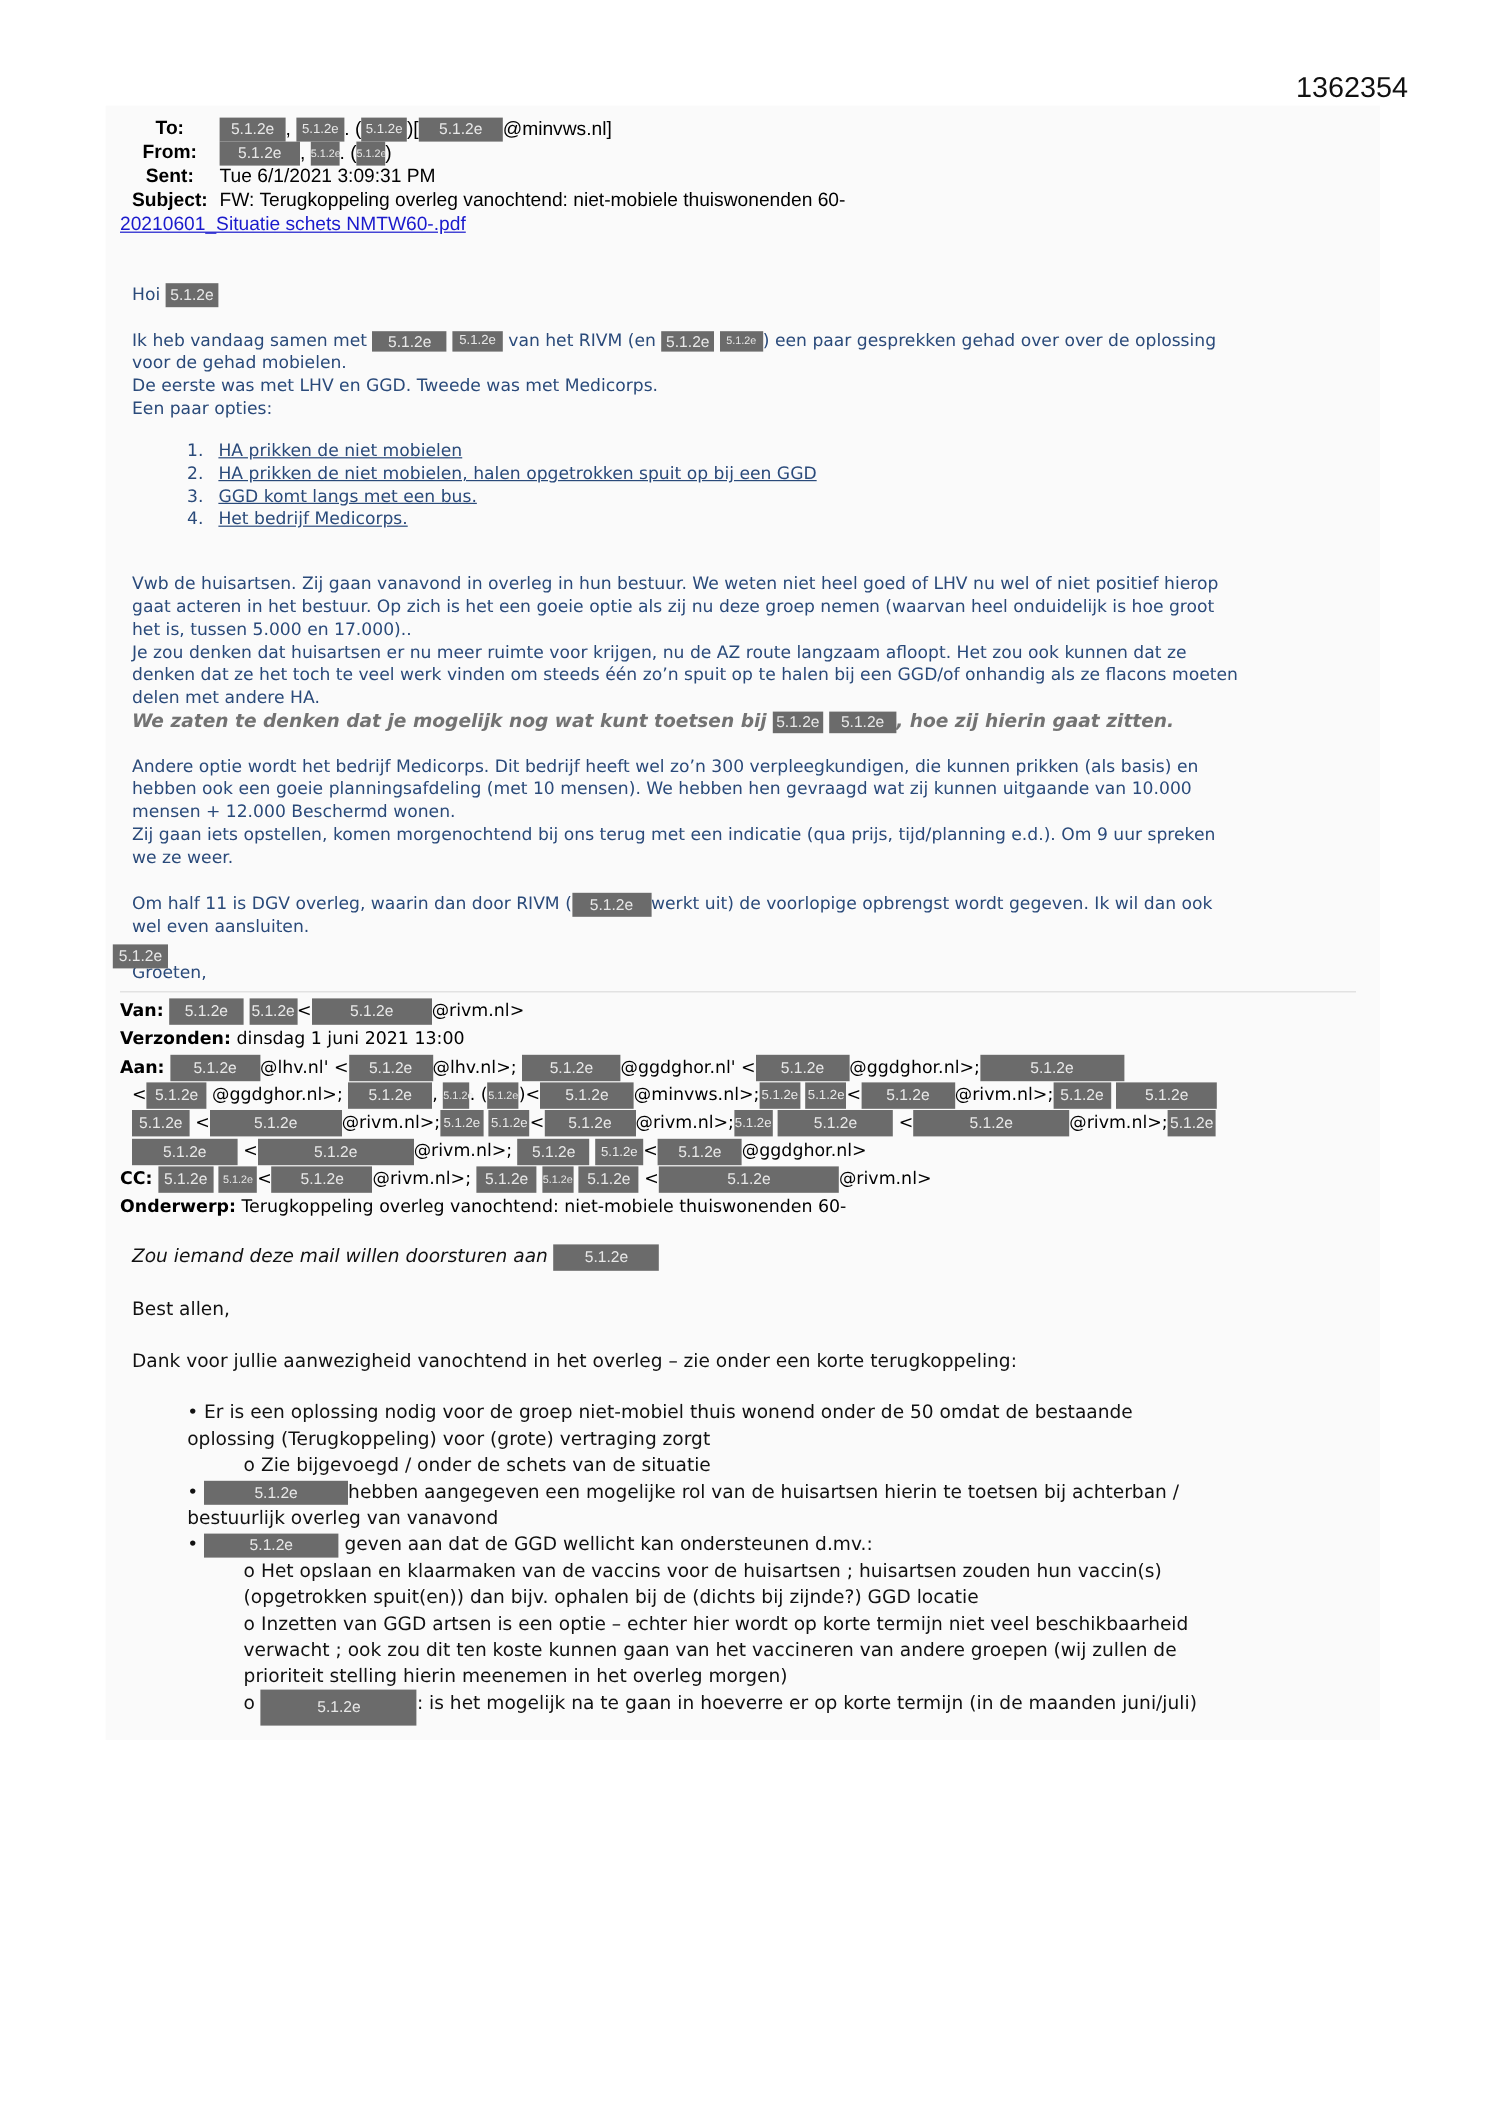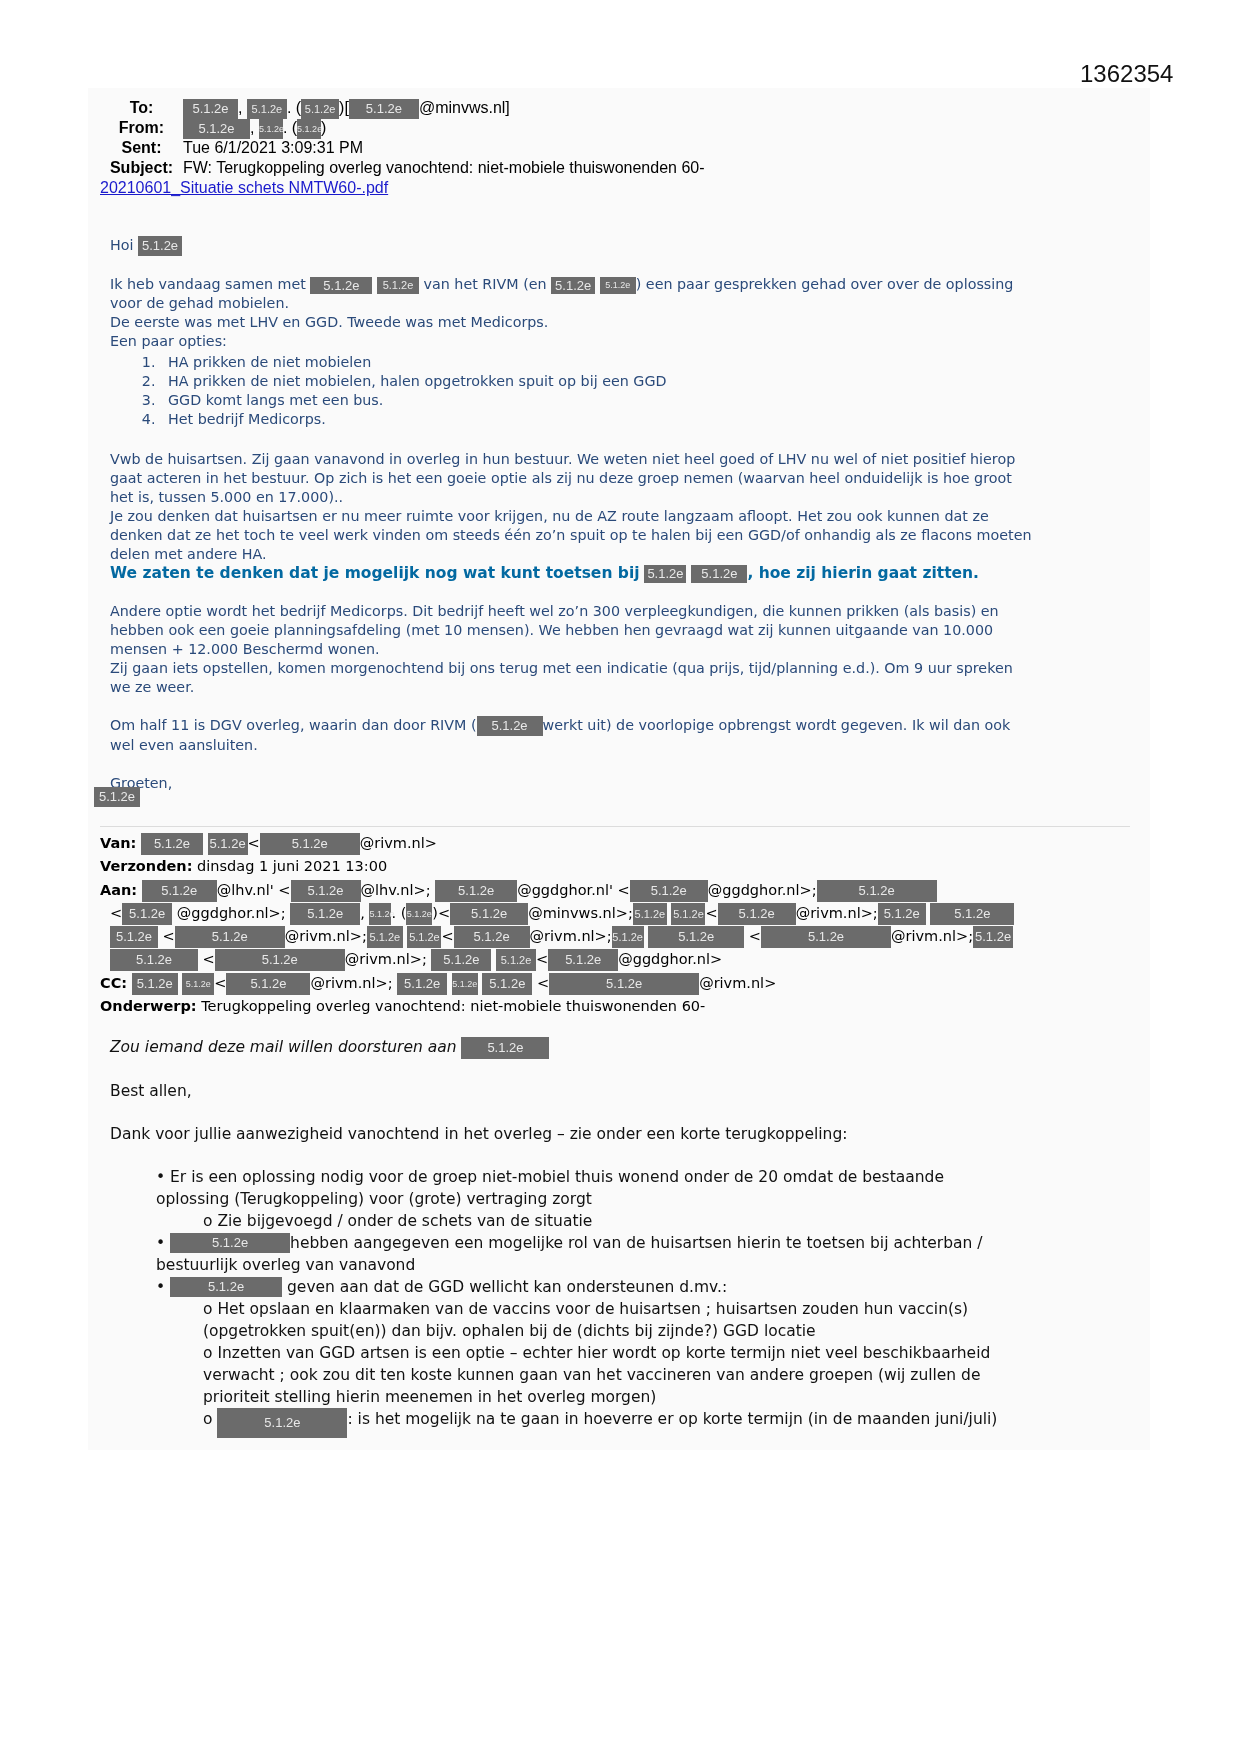--- a/index.html
+++ b/index.html
@@ -12,23 +12,23 @@
   
   .hdr{position:absolute;left:100px;top:98px;font-family:"Liberation Sans",sans-serif;font-size:16px;color:#000;line-height:20px;}
   .hdr .row{height:20px;white-space:nowrap;}
   .hdr .lbl{display:inline-block;width:83px;font-weight:bold;text-align:center;}
   .hdr .lbl.wide{width:164px;}
   .attach{color:#1a1acc;text-decoration:underline;}
   
   .e1{position:absolute;left:110px;top:236px;width:1020px;font-family:"DejaVu Sans",sans-serif;font-size:14.3px;line-height:19px;color:#2a4a7a;}
   .e1 p{margin:0;}
   .e1 .gap{height:19px;}
-  .e1 ol{margin:2px;padding-left:48px;}
+  .e1 ol{margin:16px;padding-left:48px;text-decoration:underline;}
   .e1 ol li{padding-left:8px;}
-  .e1 b{color:#0369a1;}
+  .e1 b{color:#737373;font-style:italic;}
   .sig{position:absolute;left:94px;top:786px;}
   .hr{position:absolute;left:100px;top:826px;width:1030px;height:1px;background:#dcdcdc;}
   
   .fwd{position:absolute;left:100px;top:832px;width:1040px;font-family:"DejaVu Sans",sans-serif;font-size:14.5px;line-height:23.3px;color:#000;}
   .fwd .row{white-space:nowrap;height:23.3px;}
   .fwd b{font-weight:bold;}
   .fwd .r{height:22px;line-height:22px;}
   
   .e2{position:absolute;left:110px;top:1036px;width:1030px;font-family:"DejaVu Sans",sans-serif;font-size:15.5px;line-height:22px;color:#111;}
   .e2 p{margin:0;}
@@ -123,21 +123,21 @@
   </div>
 </div>
 
 <div class="e2">
   <p><i>Zou iemand deze mail willen doorsturen aan</i> <span class="r tall" style="width:88px">5.1.2e</span></p>
   <div class="gap"></div>
   <p>Best allen,</p>
   <div class="gap"></div>
   <p>Dank voor jullie aanwezigheid vanochtend in het overleg – zie onder een korte terugkoppeling:</p>
   <div class="gap"></div>
-  <p class="b1" style="padding-left:46px">• Er is een oplossing nodig voor de groep niet-mobiel thuis wonend onder de 20 omdat de bestaande</p>
+  <p class="b1" style="padding-left:46px">• Er is een oplossing nodig voor de groep niet-mobiel thuis wonend onder de 50 omdat de bestaande</p>
   <p class="b1" style="padding-left:46px">oplossing (Terugkoppeling) voor (grote) vertraging zorgt</p>
   <p class="b2" style="padding-left:93px">o Zie bijgevoegd / onder de schets van de situatie</p>
   <p style="padding-left:46px"><span>•</span> <span class="r" style="width:120px">5.1.2e</span><span>hebben aangegeven een mogelijke rol van de huisartsen hierin te toetsen bij achterban /</span></p>
   <p style="padding-left:46px">bestuurlijk overleg van vanavond</p>
   <p style="padding-left:46px"><span>•</span> <span class="r" style="width:112px">5.1.2e</span> <span>geven aan dat de GGD wellicht kan ondersteunen d.mv.:</span></p>
   <p style="padding-left:93px">o Het opslaan en klaarmaken van de vaccins voor de huisartsen ; huisartsen zouden hun vaccin(s)</p>
   <p style="padding-left:93px">(opgetrokken spuit(en)) dan bijv. ophalen bij de (dichts bij zijnde?) GGD locatie</p>
   <p style="padding-left:93px">o Inzetten van GGD artsen is een optie – echter hier wordt op korte termijn niet veel beschikbaarheid</p>
   <p style="padding-left:93px">verwacht ; ook zou dit ten koste kunnen gaan van het vaccineren van andere groepen (wij zullen de</p>
   <p style="padding-left:93px">prioriteit stelling hierin meenemen in het overleg morgen)</p>

